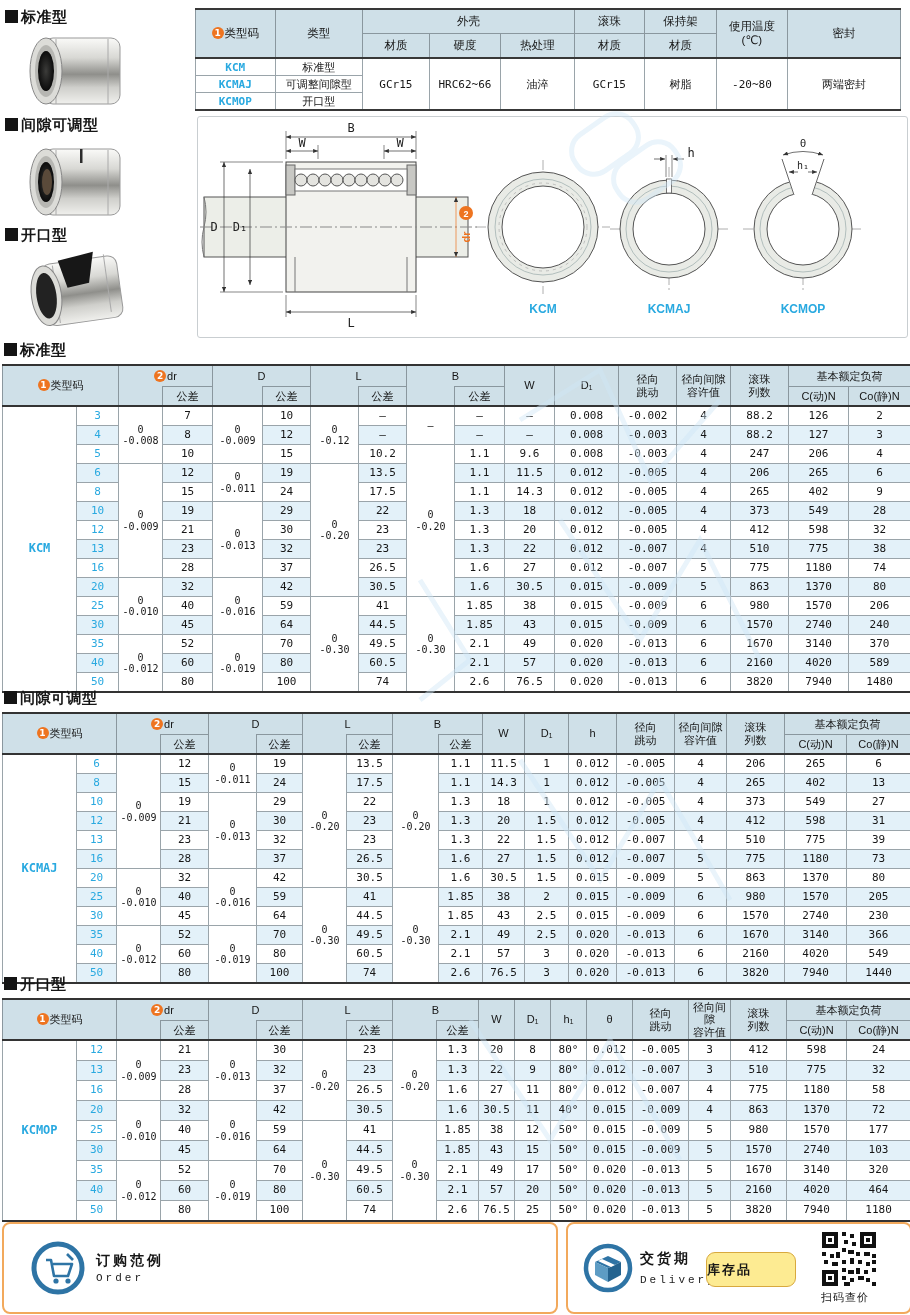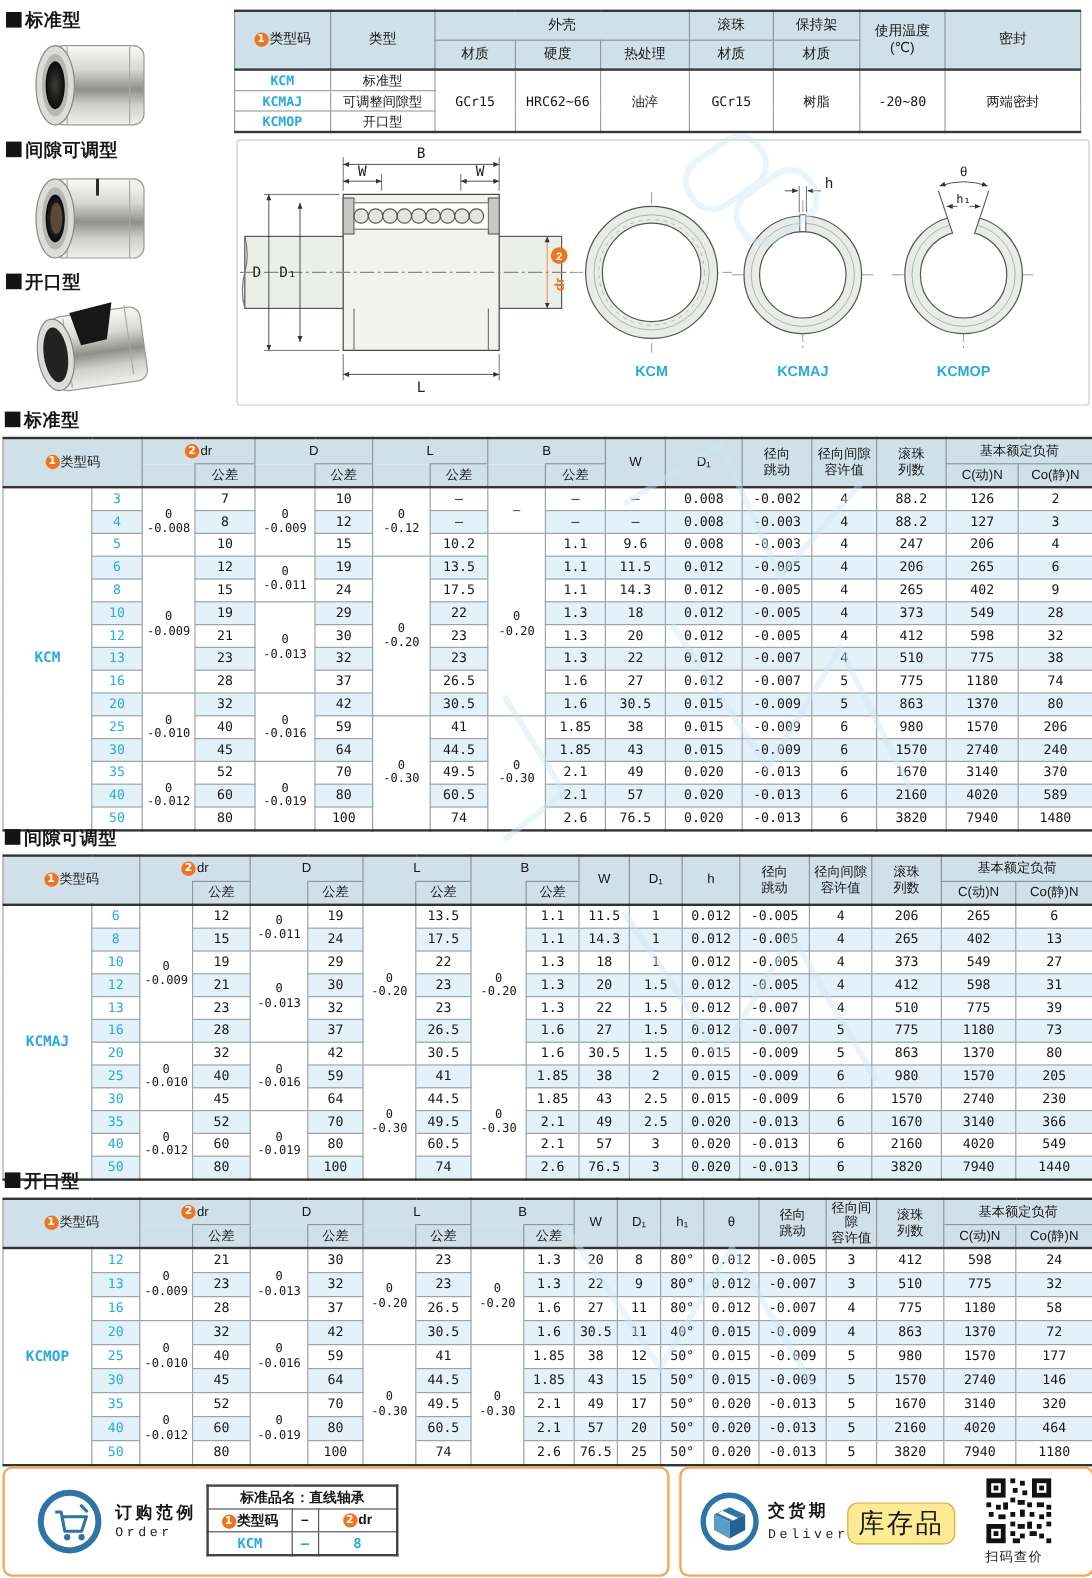--- a/index.html
+++ b/index.html
@@ -33,21 +33,21 @@
   .spec th.hg{border-bottom:none}
   .spec th.he{border-top:none}
   
   .fbox{border:2px solid #f2a95c;border-radius:8px;background:#fff}
   .ftitle-zh{font-size:14px;font-weight:bold;letter-spacing:3px;white-space:nowrap}
   .ftitle-en{font-size:11px;letter-spacing:3px;color:#222;font-family:Liberation Mono, monospace;white-space:nowrap}
   .order-tb{border:2px solid #444}
   .order-tb th,.order-tb td{border:1px solid #555;text-align:center;padding:0;font-size:11.5px;height:18px}
   .order-tb th{font-weight:bold;background:#fff}
   .order-tb td.code{color:#29a9e0;font-weight:bold;font-family:"DejaVu Sans Mono",monospace}
-  .stock-pill{background:#fdeb92;border:1.5px solid #d8a93e;border-radius:9px;font-size:22px;font-weight:normal;letter-spacing:2px;text-align:center;line-height:33px}
+  .stock-pill{background:#fdeb92;border:1.5px solid #d8a93e;border-radius:9px;font-size:13px;font-weight:bold;letter-spacing:2px;line-height:33px}
   .qr-caption{font-size:11px;text-align:center;letter-spacing:1px}
   
   #wm{pointer-events:none;opacity:.55}
   .photo-frame{background:#fff}
 </style>
 </head>
 <body>
 
 <div id="page">
 
@@ -994,21 +994,21 @@
             <td class="num alt hl">44.5</td>
             <td class="num alt hl">1.85</td>
             <td class="num alt hl">43</td>
             <td class="num alt hl">15</td>
             <td class="num alt hl">50°</td>
             <td class="num alt hl">0.015</td>
             <td class="num alt hl">-0.009</td>
             <td class="num alt hl">5</td>
             <td class="num alt hl">1570</td>
             <td class="num alt">2740</td>
-            <td class="num alt hl">146</td>
+            <td class="num alt hl">103</td>
           </tr>
           <tr>
             <td class="size">35</td>
             <td class="m" rowspan="3">0
 -0.012</td>
             <td class="num hl">52</td>
             <td class="m" rowspan="3">0
 -0.019</td>
             <td class="num hl">70</td>
             <td class="num hl">49.5</td>
@@ -1062,42 +1062,20 @@
   <div class="abs fbox" style="left:2px;top:1222px;width:552px;height:88px">
     <svg class="abs" style="left:26px;top:16px" width="56" height="56">
       <circle cx="28" cy="28" r="24" fill="#fff" stroke="#2e74a5" stroke-width="5"></circle>
       <path d="M16,20 h5 l3,16 h14 l4,-12 h-19" fill="none" stroke="#2e74a5" stroke-width="2.6" stroke-linejoin="round"></path>
       <circle cx="26" cy="41" r="2.6" fill="#2e74a5"></circle>
         <circle cx="38" cy="41" r="2.6" fill="#2e74a5"></circle>
       <line x1="37" y1="14" x2="43" y2="20" stroke="#2e74a5" stroke-width="2.6"></line>
     </svg>
     <div class="abs ftitle-zh" style="left:92px;top:28px">订购范例</div>
     <div class="abs ftitle-en" style="left:92px;top:48px">Order</div>
-    <table class="order-tb abs" style="left:168px;top:13px;width:158px">
-      <colgroup>
-          <col style="width:70px">
-          <col style="width:22px">
-          <col style="width:66px">
-        </colgroup>
-      <tbody>
-          <tr>
-            <th colspan="3">标准品名：直线轴承</th>
-          </tr>
-      <tr>
-        <th><span class="circ">1</span><span>类型码</span></th>
-        <th>–</th>
-        <th><span class="circ">2</span><span>dr</span></th>
-      </tr>
-      <tr>
-        <td class="code">KCM</td>
-        <td class="code">–</td>
-        <td class="code">8</td>
-      </tr>
-    </tbody>
-      </table>
   </div>
 
   <div class="abs fbox" style="left:566px;top:1222px;width:342px;height:88px">
     <svg class="abs" style="left:14px;top:18px" width="52" height="52">
       <circle cx="26" cy="26" r="22" fill="#fff" stroke="#2e74a5" stroke-width="4.5"></circle>
       <polygon points="13,20 26,14 39,20 26,26" fill="#2e74a5"></polygon>
       <polygon points="13,20 26,26 26,40 13,33" fill="#5d9cc4"></polygon>
       <polygon points="39,20 26,26 26,40 39,33" fill="#24638f"></polygon>
       <polygon points="20,17 33,23 29,25 16,19" fill="#fff"></polygon>
     </svg>

